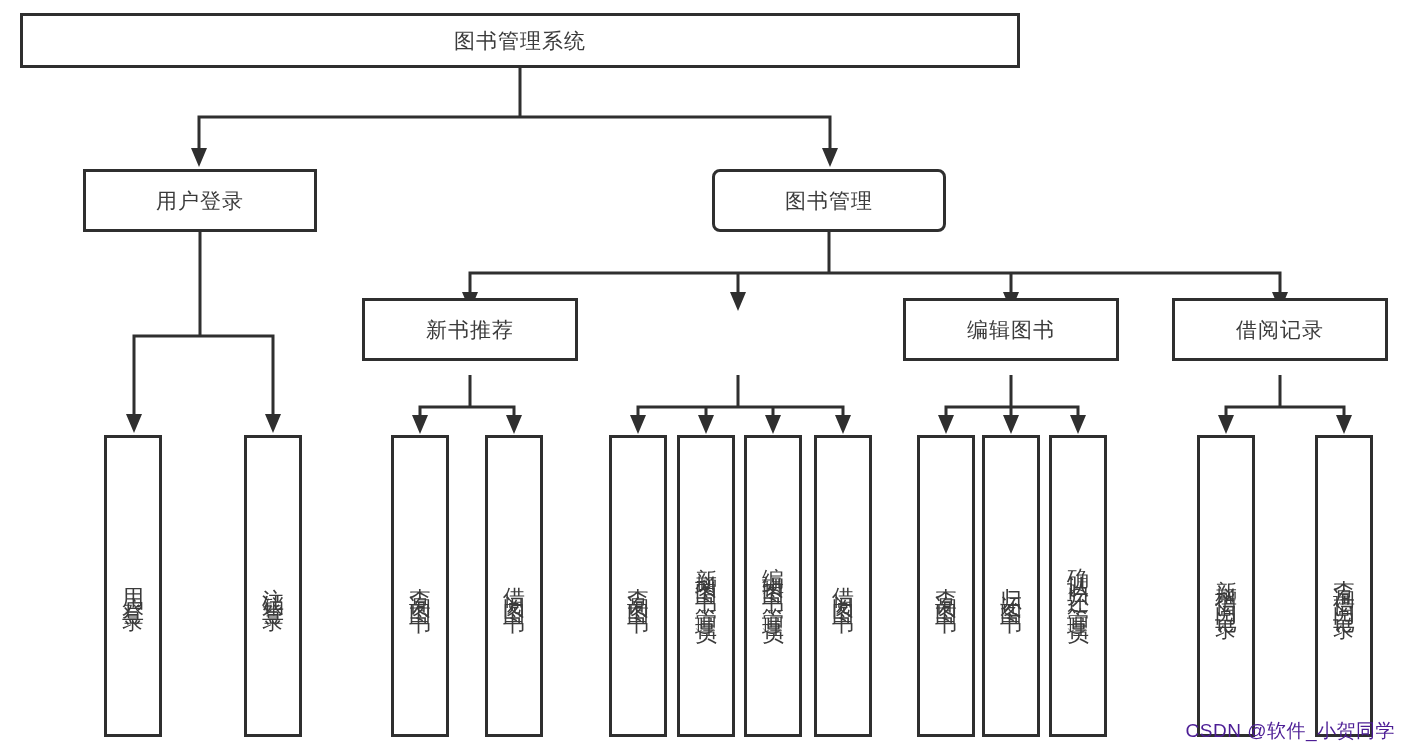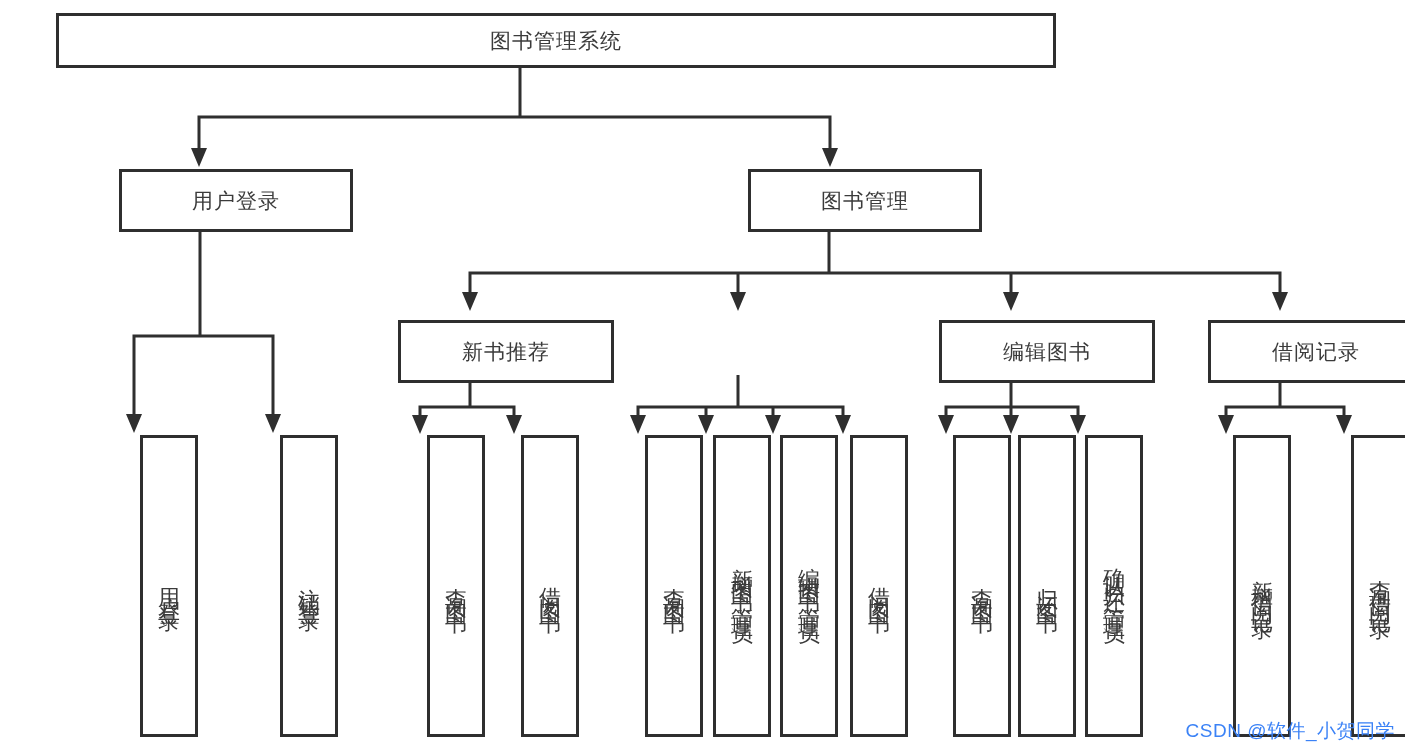--- a/index.html
+++ b/index.html
@@ -26,52 +26,51 @@
   .node {
     position: absolute;
     box-sizing: border-box;
     border: 3px solid #2f2f2f;
     background: #ffffff;
     display: flex;
     align-items: center;
     justify-content: center;
     color: #3b3b3b;
     z-index: 2;
-    margin-left: 36px;
   }
   .node-h {
     font-size: 21px;
     letter-spacing: 1px;
   }
   .node-root {
     left: 20px; top: 13px; width: 1000px; height: 55px;
   }
   .node-l1 {
     top: 169px; width: 234px; height: 63px;
   }
   .node-l2 {
-    top: 320px; width: 216px; height: 63px;
+    top: 298px; width: 216px; height: 63px;
   }
   .leaf {
     top: 435px; width: 58px; height: 302px;
     font-size: 22px;
   }
   .leaf .vtext {
     writing-mode: vertical-rl;
     text-orientation: mixed;
     letter-spacing: 8px;
     line-height: 1;
     text-align: center;
   }
   .watermark {
     position: absolute;
     right: 10px;
     bottom: 3px;
     font-size: 19px;
-    color: #3b82f6;
+    color: #4c1d95;
     letter-spacing: 0.5px;
     z-index: 5;
     white-space: nowrap;
   }
 </style>
 </head>
 <body>
 
 <div class="canvas">
 
@@ -113,21 +112,21 @@
       M1336 415 L1352 415 L1344 434 Z"></path>
   </svg>
 
   <div class="node node-h node-root">
     <span>图书管理系统</span>
   </div>
 
   <div class="node node-h node-l1" style="left:83px;">
     <span>用户登录</span>
   </div>
-  <div class="node node-h node-l1" style="left:712px;">
+  <div class="node node-h node-l1" style="left:712px;border-radius:8px;">
     <span>图书管理</span>
   </div>
 
   <div class="node node-h node-l2" style="left:362px;">
     <span>新书推荐</span>
   </div>
   <div class="node node-h node-l2" style="left:903px;">
     <span>编辑图书</span>
   </div>
   <div class="node node-h node-l2" style="left:1172px;">

